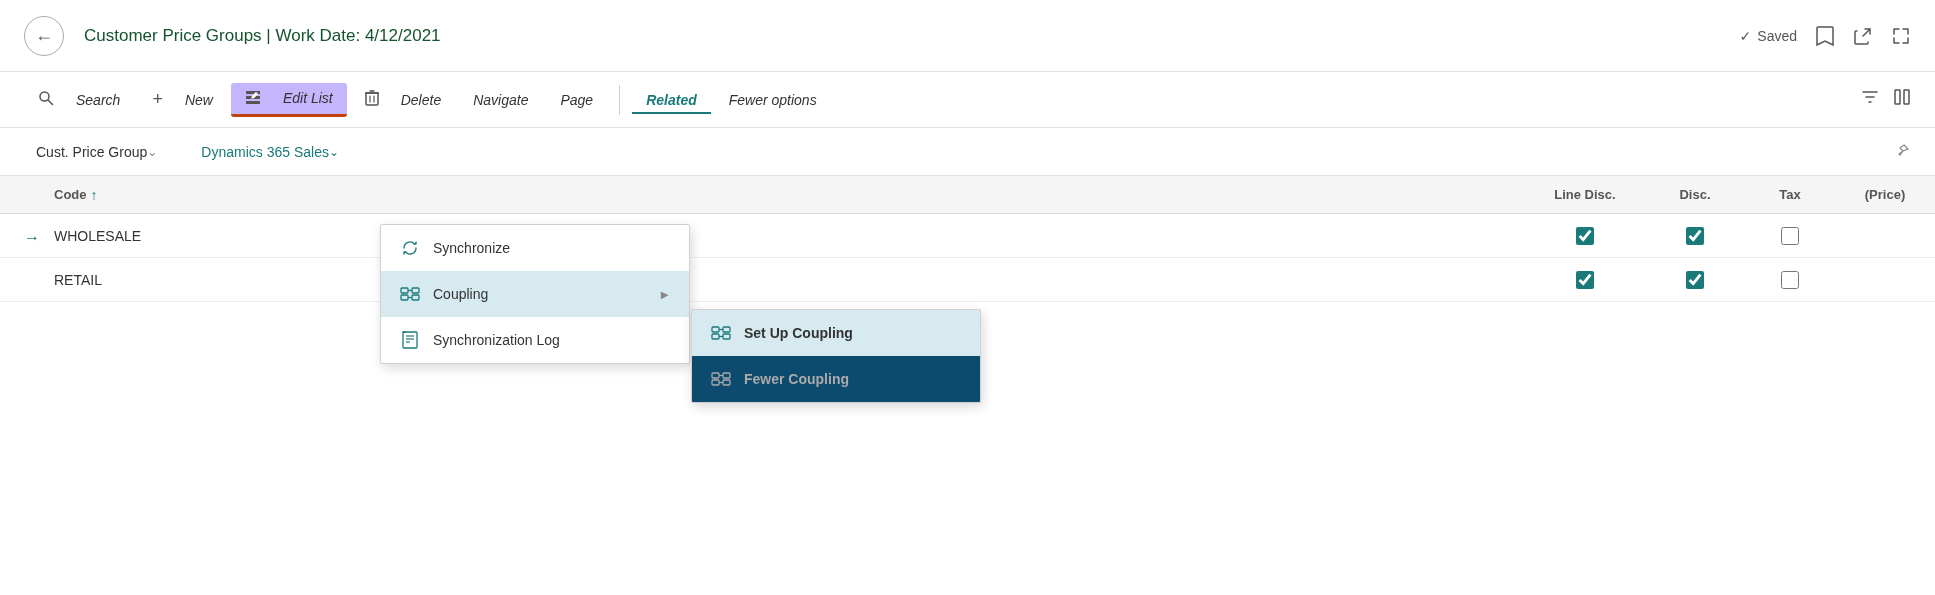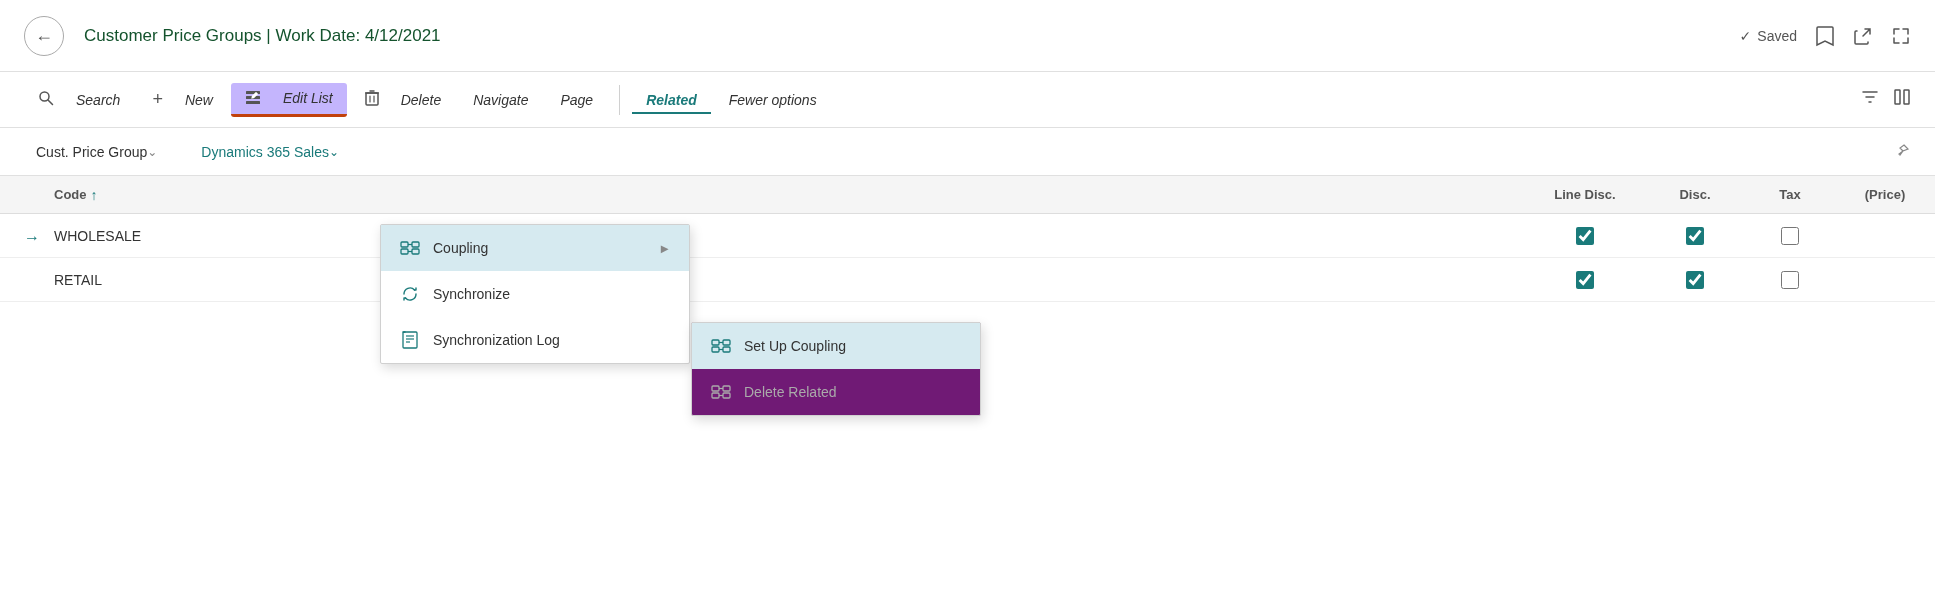--- a/index.html
+++ b/index.html
@@ -310,28 +310,29 @@
     }
 
     .menu-item .chevron {
       margin-left: auto;
       color: #888;
       font-size: 13px;
     }
 
     .submenu {
       position: absolute;
-      top: 97px; 
+      top: 84px; 
       left: 310px;
       width: 290px;
-      background: #701a75;
+      background: #0c4a6e;
       border: 1px solid #d0d0d0;
       box-shadow: 2px 4px 12px rgba(0,0,0,0.15);
       z-index: 101;
       border-radius: 2px;
+      font-weight: bold;
     }
 
     .submenu-item {
       display: flex;
       align-items: center;
       gap: 12px;
       padding: 12px 18px;
       cursor: pointer;
       font-size: 14px;
       color: #333;
@@ -530,50 +531,50 @@
       <input type="checkbox" checked="" style="">
     </div>
     <div class="row-check3">
       <input type="checkbox" style="">
     </div>
     <div class="row-check4"></div>
   </div>
 
   <div class="dynamics-menu">
 
+
+    <div class="menu-item">
+      <span class="menu-icon">
+        <svg width="20" height="20" viewBox="0 0 20 20" fill="none">
+          <path d="M4 10a6 6 0 0 1 10.5-4M16 10a6 6 0 0 1-10.5 4" stroke="#1a7a7a" stroke-width="1.4" stroke-linecap="round"></path>
+          <polyline points="14.5,6 16,6 16,4" stroke="#1a7a7a" stroke-width="1.4" stroke-linecap="round" stroke-linejoin="round"></polyline>
+          <polyline points="5.5,14 4,14 4,16" stroke="#1a7a7a" stroke-width="1.4" stroke-linecap="round" stroke-linejoin="round"></polyline>
+        </svg>
+      </span>
+      <span>Synchronize</span>
+    </div>
 
     <div class="menu-item" style="background:#d6eaf0;">
       <span class="menu-icon">
         <svg width="20" height="20" viewBox="0 0 20 20" fill="none">
           <rect x="1" y="4" width="7" height="5" rx="1" stroke="#1a7a7a" stroke-width="1.3" fill="none"></rect>
           <rect x="1" y="11" width="7" height="5" rx="1" stroke="#1a7a7a" stroke-width="1.3" fill="none"></rect>
           <rect x="12" y="4" width="7" height="5" rx="1" stroke="#1a7a7a" stroke-width="1.3" fill="none"></rect>
           <rect x="12" y="11" width="7" height="5" rx="1" stroke="#1a7a7a" stroke-width="1.3" fill="none"></rect>
           <line x1="8" y1="6.5" x2="12" y2="6.5" stroke="#1a7a7a" stroke-width="1.2"></line>
           <line x1="8" y1="13.5" x2="12" y2="13.5" stroke="#1a7a7a" stroke-width="1.2"></line>
         </svg>
       </span>
       <span>Coupling</span>
       <span class="chevron">►</span>
     </div>
 
     <div class="menu-item">
       <span class="menu-icon">
         <svg width="20" height="20" viewBox="0 0 20 20" fill="none">
-          <path d="M4 10a6 6 0 0 1 10.5-4M16 10a6 6 0 0 1-10.5 4" stroke="#1a7a7a" stroke-width="1.4" stroke-linecap="round"></path>
-          <polyline points="14.5,6 16,6 16,4" stroke="#1a7a7a" stroke-width="1.4" stroke-linecap="round" stroke-linejoin="round"></polyline>
-          <polyline points="5.5,14 4,14 4,16" stroke="#1a7a7a" stroke-width="1.4" stroke-linecap="round" stroke-linejoin="round"></polyline>
-        </svg>
-      </span>
-      <span>Synchronize</span>
-    </div>
-
-    <div class="menu-item">
-      <span class="menu-icon">
-        <svg width="20" height="20" viewBox="0 0 20 20" fill="none">
           <rect x="3" y="2" width="14" height="16" rx="1" stroke="#1a7a7a" stroke-width="1.3" fill="none"></rect>
           <line x1="6" y1="6" x2="14" y2="6" stroke="#1a7a7a" stroke-width="1.2"></line>
           <line x1="6" y1="9" x2="14" y2="9" stroke="#1a7a7a" stroke-width="1.2"></line>
           <line x1="6" y1="12" x2="10" y2="12" stroke="#1a7a7a" stroke-width="1.2"></line>
           <path d="M3 2h2" stroke="#1a7a7a" stroke-width="1.5" stroke-linecap="round"></path>
         </svg>
       </span>
       <span>Synchronization Log</span>
     </div>
 
@@ -597,17 +598,17 @@
         <span class="menu-icon" style="color:#aaa;">
           <svg width="20" height="20" viewBox="0 0 20 20" fill="none">
             <rect x="1" y="4" width="7" height="5" rx="1" stroke="#aaa" stroke-width="1.3" fill="none"></rect>
             <rect x="1" y="11" width="7" height="5" rx="1" stroke="#aaa" stroke-width="1.3" fill="none"></rect>
             <rect x="12" y="4" width="7" height="5" rx="1" stroke="#aaa" stroke-width="1.3" fill="none"></rect>
             <rect x="12" y="11" width="7" height="5" rx="1" stroke="#aaa" stroke-width="1.3" fill="none"></rect>
             <line x1="8" y1="6.5" x2="12" y2="6.5" stroke="#aaa" stroke-width="1.2"></line>
             <line x1="8" y1="13.5" x2="12" y2="13.5" stroke="#aaa" stroke-width="1.2"></line>
           </svg>
         </span>
-        <span>Delete Related</span>
+        <span>Fewer Coupling</span>
       </div>
     </div>
   </div>
 </div>
 
 </body></html>

